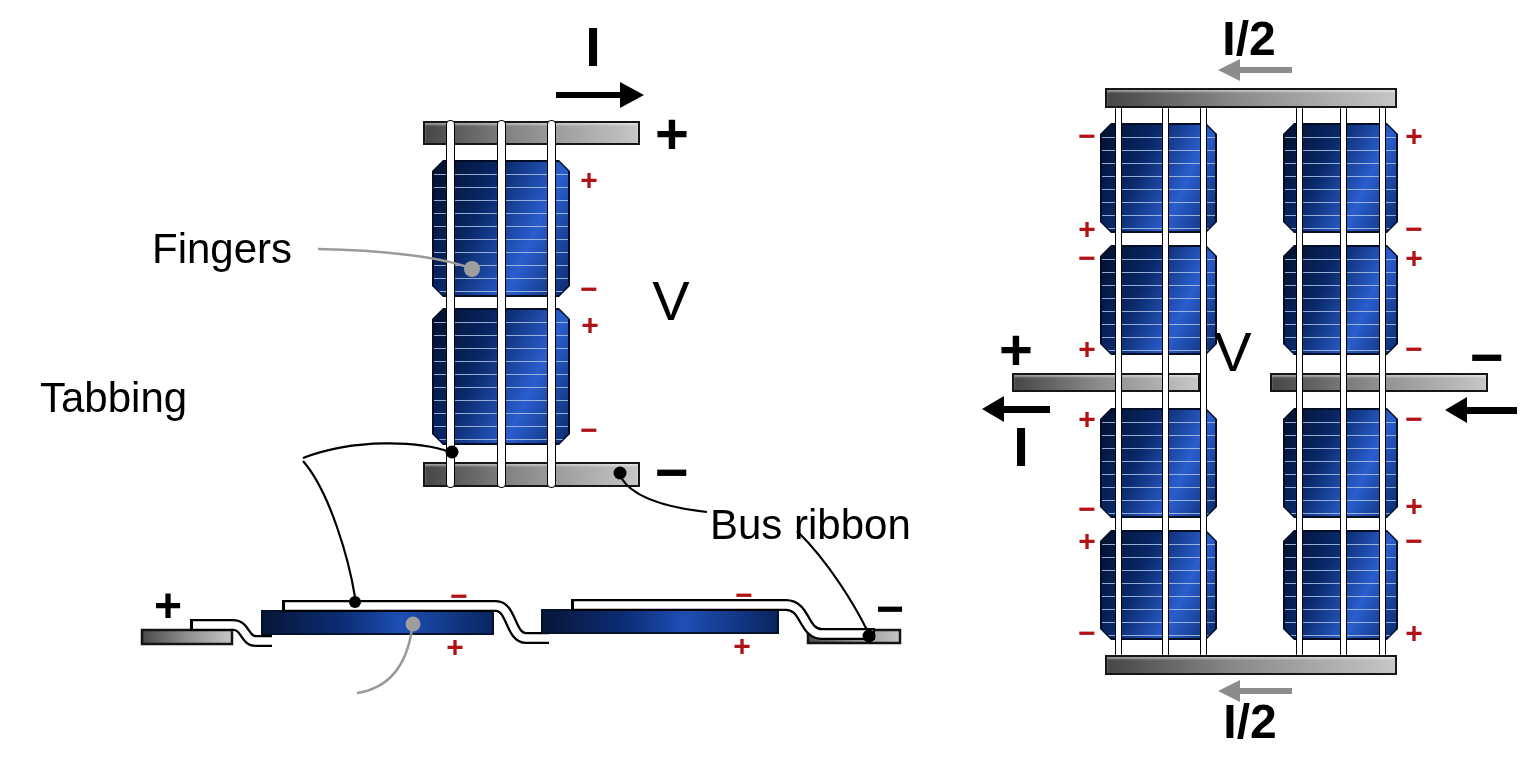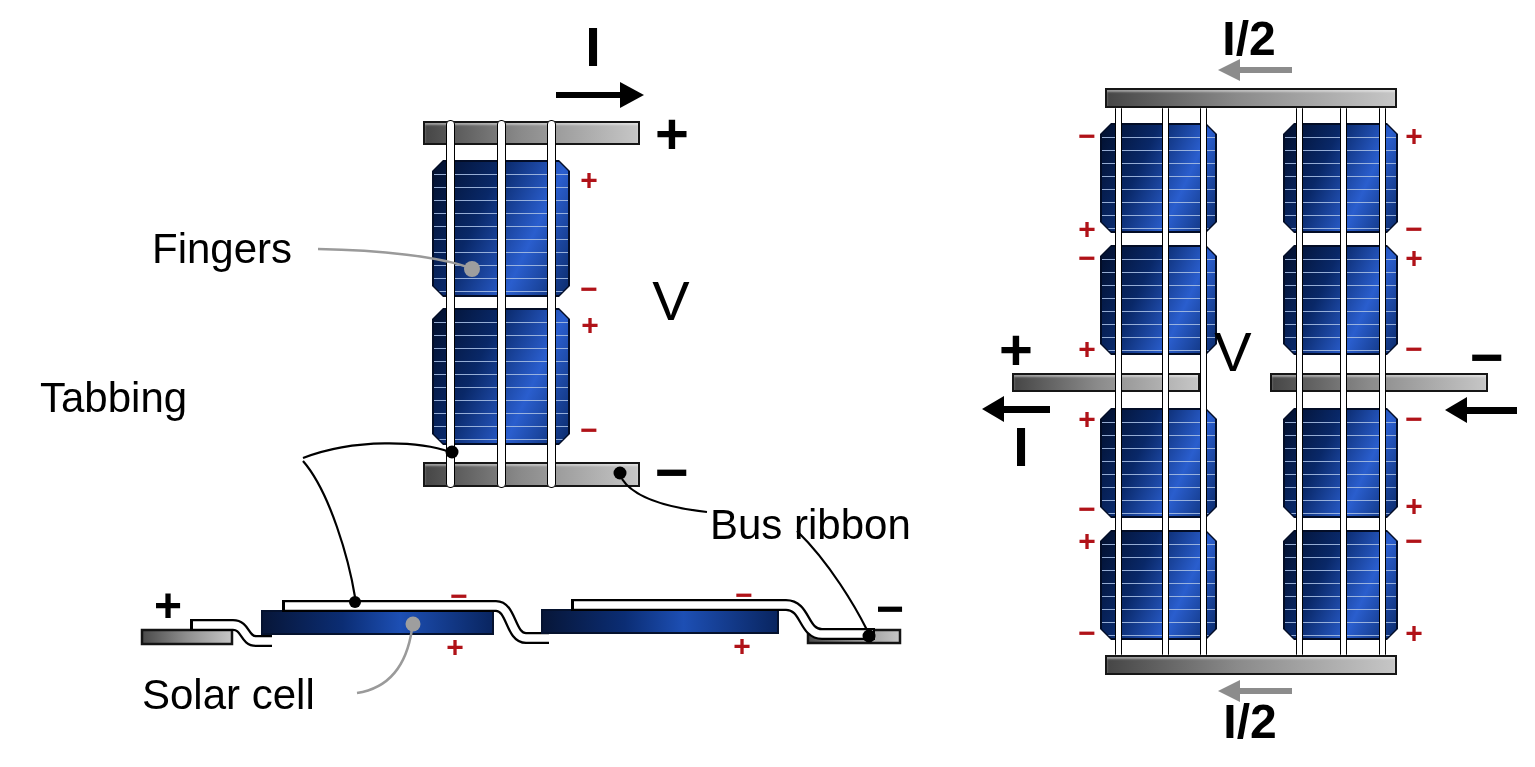--- a/index.html
+++ b/index.html
@@ -80,21 +80,20 @@
   <div class="cur ctr" style="left:671px;top:300px;font-weight:normal;">V</div>
 
   <div class="ribbon" style="left:423px;top:462px;width:217px;height:25px;"></div>
   <div class="sym-lg ctr" style="left:672px;top:471px;">−</div>
 
   <div class="lbl" style="left:152px;top:226px;">Fingers</div>
   <div class="lbl" style="left:40px;top:368px;width:252px;text-align:left;line-height:60px;">
     <span style="display:block;">Tabbing</span>
   </div>
   <div class="lbl" style="left:710px;top:474px;margin-top:28px;">Bus ribbon</div>
-  <div class="lbl" style="left:142px;top:672px;">Solar cell</div>
 
   <div class="sym-md ctr" style="left:168px;top:605px;">+</div>
   <div class="sym-md ctr" style="left:890px;top:608px;">−</div>
   <div class="mark ctr" style="left:459px;top:596px;">−</div>
   <div class="mark ctr" style="left:455px;top:647px;">+</div>
   <div class="mark ctr" style="left:744px;top:595px;">−</div>
   <div class="mark ctr" style="left:742px;top:646px;">+</div>
 
   <svg id="overlay" width="1535" height="767" viewBox="0 0 1535 767">
     <defs>

